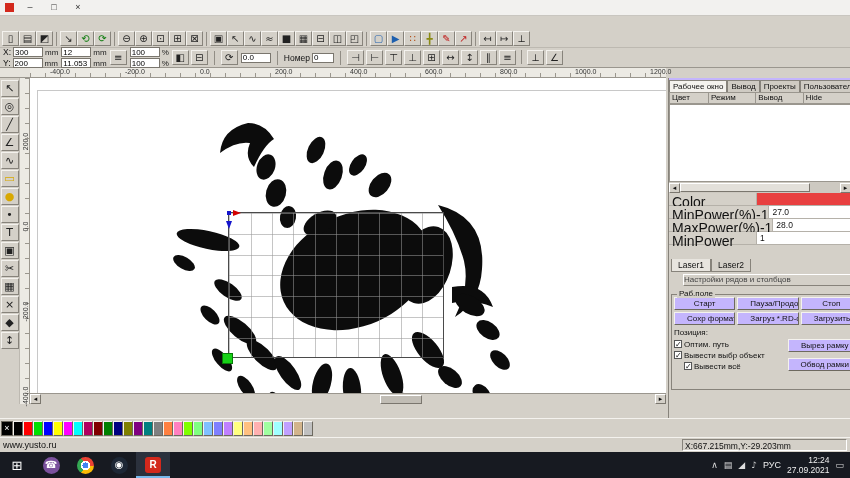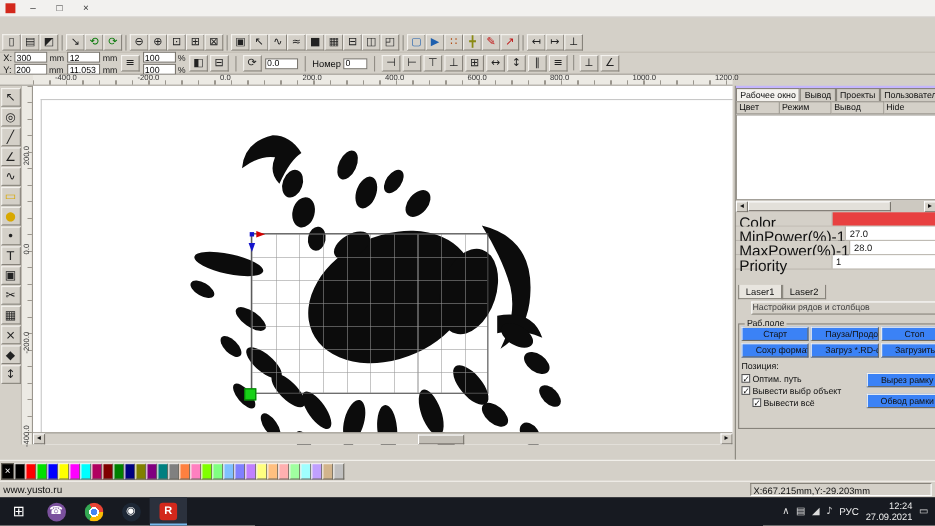--- a/index.html
+++ b/index.html
@@ -96,21 +96,21 @@
   #lasertabs { position:absolute; left:2px; top:181px; display:flex; }
   .ltab { font-size:8.5px; padding:1px 6px; background:#d4d0c8; border:1px solid #87837b; border-top:none; }
   .ltab.active { background:#e8e5df; }
   #settings-bar { position:absolute; left:2px; top:196px; width:178px; height:12px; font-size:8px;
                   text-align:left; color:#444; overflow:hidden; white-space:nowrap;
                   background:#d4d0c8; border:1px solid; border-color:#fff #87837b #87837b #fff;margin-left:12px; }
   .gbox { position:absolute; border:1px solid #87837b; }
   .legend { position:absolute; top:-6px; left:5px; background:#d4d0c8; padding:0 2px; font-size:8px; }
   #workfield { left:2px; top:216px; width:194px; height:96px; }
   #device { left:2px; top:318px; width:178px; height:20px; }
-  .btn { background:#3b82f6; border:1px solid; border-color:#f4f2ee #6d695f #6d695f #f4f2ee;
+  .btn { background:#c4b5fd; border:1px solid; border-color:#f4f2ee #6d695f #6d695f #f4f2ee;
          font-size:8px; height:13px; line-height:11px; text-align:center; padding:0 12px;
          font-family:"Liberation Sans",sans-serif; white-space:nowrap; overflow:hidden; }
   .brow { display:flex; gap:2px; padding:2px 2px 0 2px; }
   .brow .btn { flex:1; }
   .posrow { display:flex; gap:2px; padding:3px 2px 0 2px; align-items:center; }
   .select { position:relative; background:#fff; border:1px solid #7a766e; height:13px; font-size:8px;
             padding:1px 12px 0 2px; flex:1; white-space:nowrap; overflow:hidden; }
   .select .chev { position:absolute; right:0; top:0; width:11px; height:11px; background:#d4d0c8;
                   border-left:1px solid #7a766e; }
   .select .chev:after { content:""; position:absolute; left:2px; top:4px; border:3px solid transparent; border-top:4px solid #333; }
@@ -381,21 +381,21 @@
         </div>
         <div class="prow">
           <div class="plabel">MinPower(%)-1</div>
           <div class="pval">27.0</div>
         </div>
         <div class="prow">
           <div class="plabel">MaxPower(%)-1</div>
           <div class="pval">28.0</div>
         </div>
         <div class="prow">
-          <div class="plabel">Priority</div>
+          <div class="plabel">MinPower</div>
           <div class="pval">1</div>
         </div>
       </div>
     <div id="lasertabs">
         <div class="ltab active">Laser1</div>
         <div class="ltab">Laser2</div>
       </div>
     <div id="settings-bar">Настройки рядов и столбцов</div>
 
     <div id="workfield" class="gbox">

